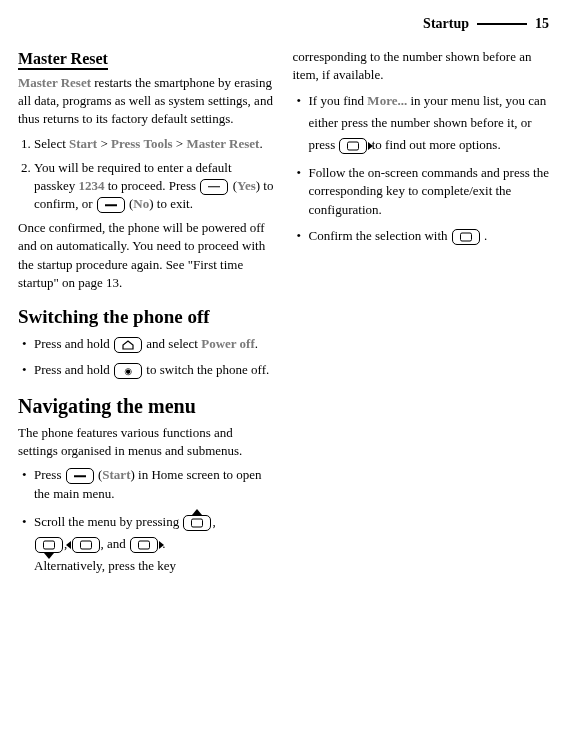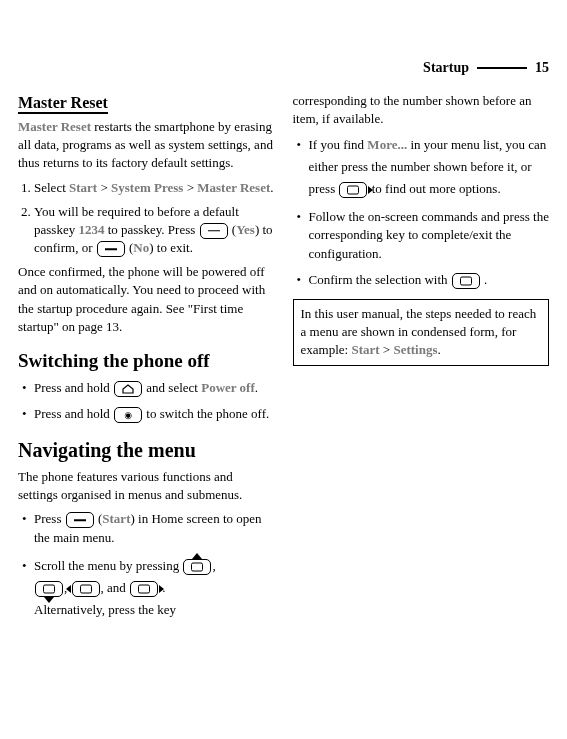--- a/index.html
+++ b/index.html
@@ -15,21 +15,20 @@
       background: #fff;
       width: 567px;
       padding: 14px 18px;
     }
     .header {
       display: flex;
       justify-content: flex-end;
       align-items: center;
       margin-bottom: 12px;
       padding-bottom: 2px;
-      margin-top: 44px;
     }
     .header-title {
       font-weight: bold;
       font-size: 14px;
     }
     .header-line {
       width: 50px;
       height: 2px;
       background: #000;
       margin: 0 8px;
@@ -223,24 +222,24 @@
 <div class="columns">
   <div class="col">
 
     <h2><span class="underline">Master Reset</span></h2>
     <p>
       <span class="gray-bold">Master Reset</span><span> restarts the smartphone by erasing all data, programs as well as system settings, and thus returns to its factory default settings.</span>
     </p>
 
     <ol>
       <li>
-        <span>Select </span><span class="gray-bold">Start</span><span> &gt; </span><span class="gray-bold">System Press</span><span> &gt; </span><span class="gray-bold">Master Reset</span><span>.</span>
-      </li>
-      <li>
-        <span>You will be required to before a default passkey </span><span class="gray-bold">1234</span><span> to passkey. Press </span><span class="key-icon key-dash"></span> (<span class="gray-bold">Yes</span><span>) to confirm, or </span><span class="key-icon key-dash"></span> (<span class="gray-bold">No</span><span>) to exit.</span>
+        <span>Select </span><span class="gray-bold">Start</span><span> &gt; </span><span class="gray-bold">Press Tools</span><span> &gt; </span><span class="gray-bold">Master Reset</span><span>.</span>
+      </li>
+      <li>
+        <span>You will be required to enter a default passkey </span><span class="gray-bold">1234</span><span> to proceed. Press </span><span class="key-icon key-dash"></span> (<span class="gray-bold">Yes</span><span>) to confirm, or </span><span class="key-icon key-dash"></span> (<span class="gray-bold">No</span><span>) to exit.</span>
       </li>
     </ol>
 
     <p>Once confirmed, the phone will be powered off and on automatically. You need to proceed with the startup procedure again. See "First time startup" on page 13.</p>
 
     <h2 class="subheading">Switching the phone off</h2>
     <ul>
       <li>
         <span>Press and hold </span><span class="key-icon key-home"><svg viewBox="0 0 14 10">
               <path d="M2 9 L2 5 L7 1 L12 5 L12 9 Z" fill="none" stroke="#000" stroke-width="1.2"></path>
@@ -275,17 +274,14 @@
     <ul>
       <li class="li-line">
         <span>If you find </span><span class="gray-bold">More...</span><span> in your menu list, you can either press the number shown before it, or press </span><span class="key-icon key-center key-arrow-tri key-arrow-right-ext"></span><span>  to find out more options.</span>
       </li>
       <li>Follow the on-screen commands and press the corresponding key to complete/exit the configuration.</li>
       <li>
         <span>Confirm the selection with </span><span class="key-icon key-center"></span><span> .</span>
       </li>
     </ul>
 
-    <div class="note-box">
-      <span>In this user manual, the steps needed to reach a menu are shown in condensed form, for example: </span><span class="gray-bold">Start</span><span> &gt; </span><span class="gray-bold">Settings</span><span>.</span>
-    </div>
   </div>
 </div>
 
 </body></html>

